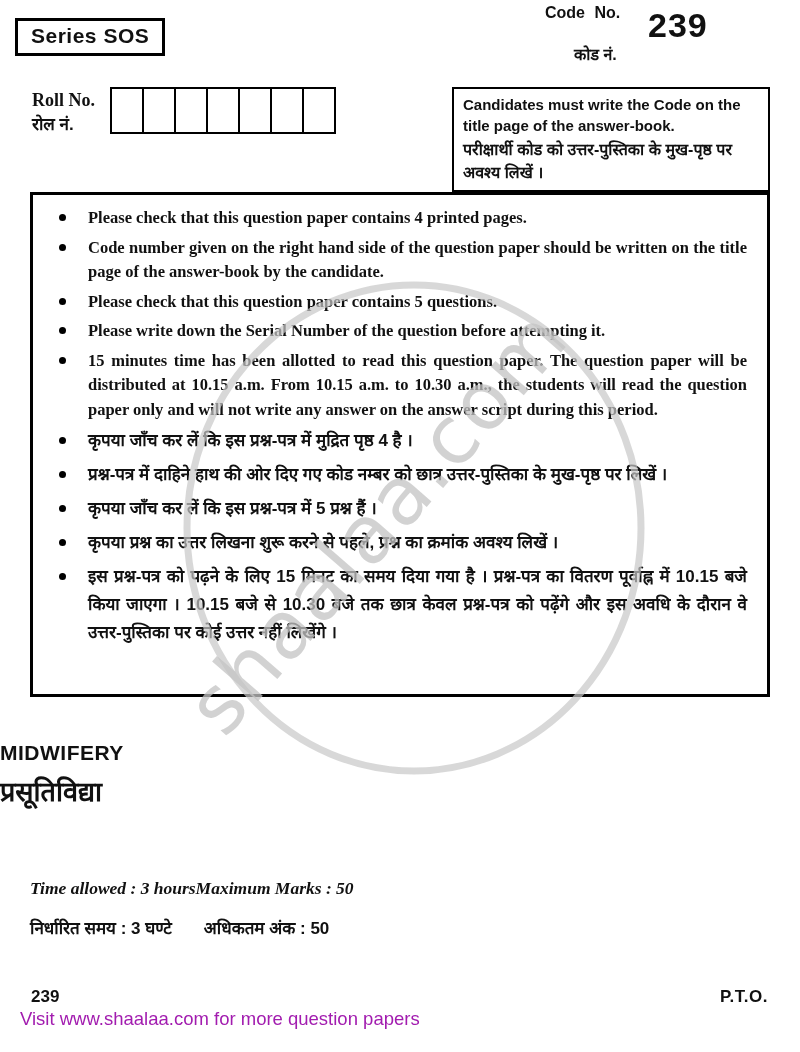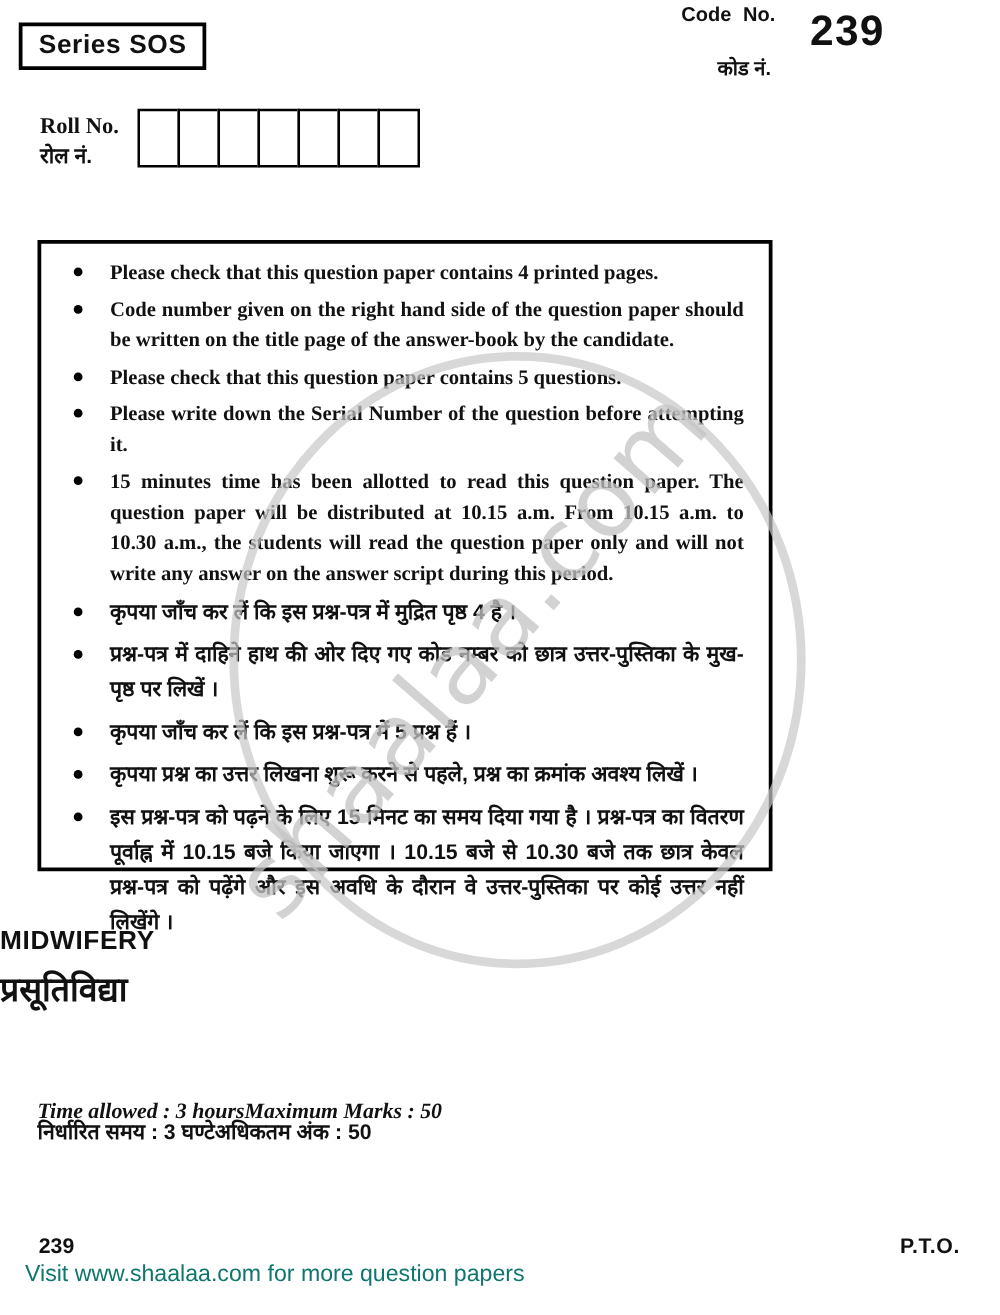--- a/index.html
+++ b/index.html
@@ -40,21 +40,21 @@
   .roll-cell{ width:34px; height:47px; border:2px solid #000; margin-left:-2px; background:#fff; }
   .roll-cell:first-child{ margin-left:0; }
   .cand-box{
     position:absolute; left:452px; top:87px; width:318px;
     border:2px solid #000; padding:5px 8px 6px 9px;
   }
   .cand-en{ font-family:"Liberation Sans", sans-serif; font-weight:bold; font-size:15px; line-height:21px; }
   .cand-hi{ font-family:"Liberation Sans", sans-serif; font-weight:bold; font-size:16px; line-height:23px; margin-top:2px; }
   
   .instr-box{
-    position:absolute; left:30px; top:192px; width:588px; height:505px;
+    position:absolute; left:30px; top:192px; width:740px; height:505px;
     border:3px solid #000; padding:11px 20px 0 0;
   }
   .instr-list{ list-style:none; }
   .item{ position:relative; padding-left:55px; text-align:justify; }
   .item .bullet{
     position:absolute; left:26px; top:8px; width:7px; height:7px;
     border-radius:50%; background:#000;
   }
   .item.en{ font-size:16.5px; line-height:24.5px; font-weight:600; margin-bottom:5px; }
   .item.hi{ font-family:"Liberation Sans", sans-serif; font-size:17px; line-height:28px; font-weight:600; margin-bottom:6px; }
@@ -65,28 +65,28 @@
     position:absolute; top:741px; left:0; width:100%; 
     font-family:"Liberation Sans", sans-serif; font-weight:bold; font-size:21px; letter-spacing:.5px;
   }
   .title-hi{
     position:absolute; top:772px; left:0; width:100%; 
     font-family:"Liberation Sans", sans-serif; font-weight:bold; font-size:27px;
   }
   
   .meta-row{ position:absolute; left:30px; right:30px; display:flex; justify-content:flex-start; }
   .meta-en{ top:878px; font-style:italic; font-weight:bold; font-size:17.5px; }
-  .meta-hi{ top:893px; font-weight:bold; font-size:17px; font-family:"Liberation Sans", sans-serif; }
+  .meta-hi{ top:916px; font-weight:bold; font-size:17px; font-family:"Liberation Sans", sans-serif;gap:32px; }
   
   .foot-code{ position:absolute; left:31px; top:987px;
     font-family:"Liberation Sans", sans-serif; font-weight:bold; font-size:17px; }
   .foot-pto{ position:absolute; right:32px; top:987px;
     font-family:"Liberation Sans", sans-serif; font-weight:bold; font-size:17px; letter-spacing:.5px;margin-left:41px; }
   .foot-visit{ position:absolute; left:20px; top:1008px;
-    font-family:"Liberation Sans", sans-serif; font-size:18.5px; color:#0f766e; }
+    font-family:"Liberation Sans", sans-serif; font-size:18.5px; color:#a21caf; }
 </style>
 </head>
 <body>
 
 <div class="page">
 
   <svg class="wm" width="800" height="1052" viewBox="0 0 800 1052">
     <ellipse cx="414" cy="528" rx="227" ry="243" fill="none" stroke="#c7c7c7" stroke-width="7" opacity="0.7"></ellipse>
     <text transform="translate(398 540) rotate(-49)" text-anchor="middle" font-family="DejaVu Sans, sans-serif" font-size="80" letter-spacing="2" fill="#c4c4c4" opacity="0.75">shaalaa.com</text>
   </svg>
@@ -103,20 +103,24 @@
   <div class="roll-boxes" id="rollBoxes">
       <div class="roll-cell"></div>
       <div class="roll-cell"></div>
       <div class="roll-cell"></div>
       <div class="roll-cell"></div>
       <div class="roll-cell"></div>
       <div class="roll-cell"></div>
       <div class="roll-cell"></div>
     </div>
 
+  <div class="cand-box">
+    <div class="cand-en">Candidates must write the Code on the title page of the answer-book.</div>
+    <div class="cand-hi">परीक्षार्थी कोड को उत्तर-पुस्तिका के मुख-पृष्ठ पर अवश्य लिखें ।</div>
+  </div>
 
   <div class="instr-box">
     <ul class="instr-list" id="instrList">
         <li class="item en"><span class="bullet"></span><span><span>Please check that this question paper contains </span><span class="seg-b">4</span><span> printed pages.</span></span></li>
         <li class="item en"><span class="bullet"></span><span><span>Code number given on the right hand side of the question paper should be written on the title page of the answer-book by the candidate.</span></span></li>
         <li class="item en"><span class="bullet"></span><span><span>Please check that this question paper contains </span><span class="seg-b">5</span><span> questions.</span></span></li>
         <li class="item en"><span class="bullet"></span><span><span class="seg-b">Please write down the Serial Number of the question before attempting it.</span></span></li>
         <li class="item en"><span class="bullet"></span><span><span>15 minutes time has been allotted to read this question paper. The question paper will be distributed at 10.15 a.m. From 10.15 a.m. to 10.30 a.m., the students will read the question paper only and will not write any answer on the answer script during this period.</span></span></li>
         <li class="item hi"><span class="bullet"></span><span><span>कृपया जाँच कर लें कि इस प्रश्न-पत्र में मुद्रित पृष्ठ </span><span class="seg-b">4</span><span> है ।</span></span></li>
         <li class="item hi"><span class="bullet"></span><span><span>प्रश्न-पत्र में दाहिने हाथ की ओर दिए गए कोड नम्बर को छात्र उत्तर-पुस्तिका के मुख-पृष्ठ पर लिखें ।</span></span></li>

